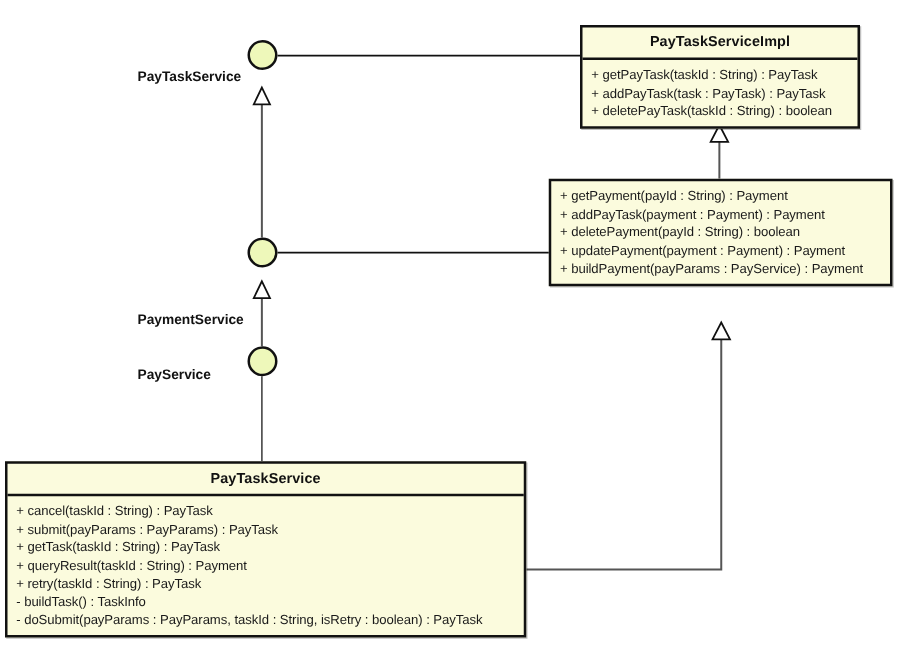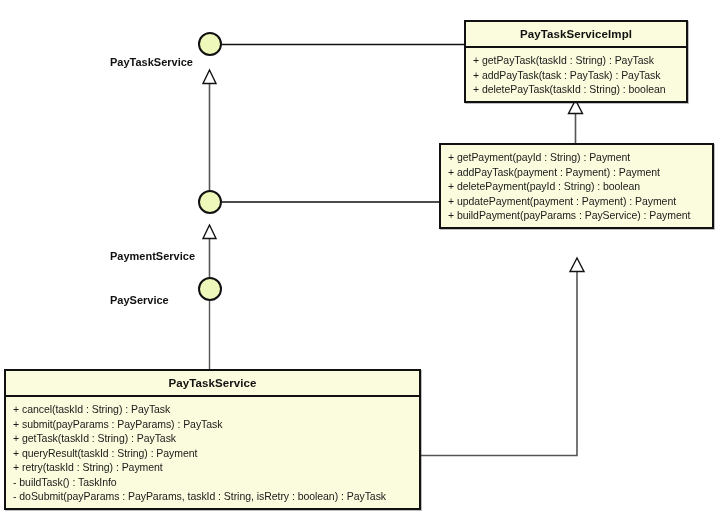--- a/index.html
+++ b/index.html
@@ -118,17 +118,17 @@
   </div>
 </div>
 
 <div class="uml-class" style="left:4px; top:369px; width:417px;">
   <div class="uml-title">PayTaskService</div>
   <div class="uml-members">
     <div class="uml-member">+ cancel(taskId : String) : PayTask</div>
     <div class="uml-member">+ submit(payParams : PayParams) : PayTask</div>
     <div class="uml-member">+ getTask(taskId : String) : PayTask</div>
     <div class="uml-member">+ queryResult(taskId : String) : Payment</div>
-    <div class="uml-member">+ retry(taskId : String) : Payment</div>
+    <div class="uml-member">+ retry(taskId : String) : PayTask</div>
     <div class="uml-member">- buildTask() : TaskInfo</div>
     <div class="uml-member">- doSubmit(payParams : PayParams, taskId : String, isRetry : boolean) : PayTask</div>
   </div>
 </div>
 
 </body></html>

